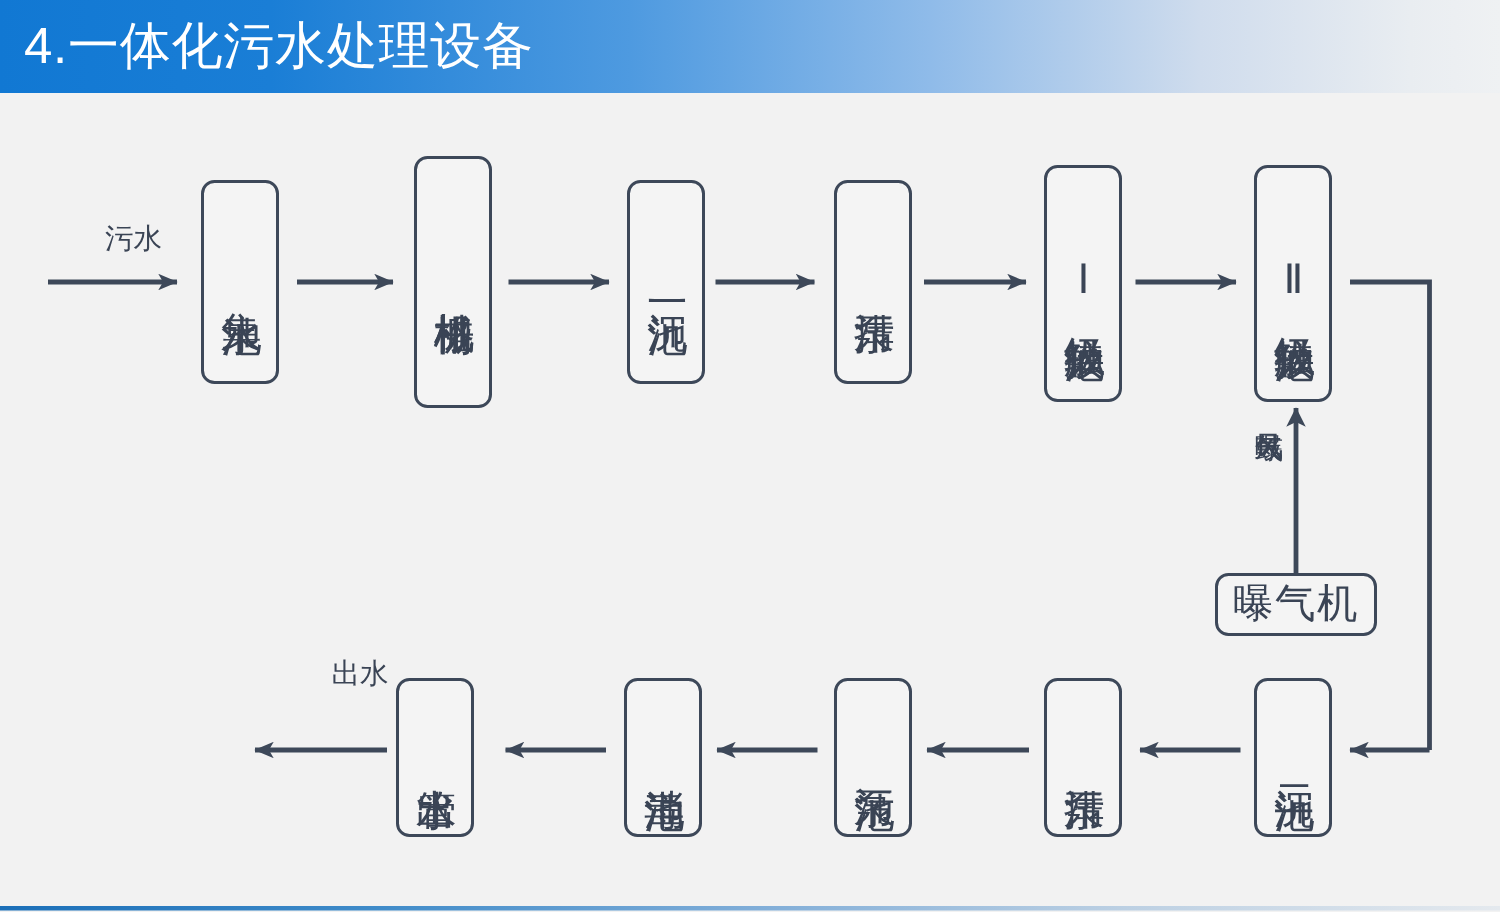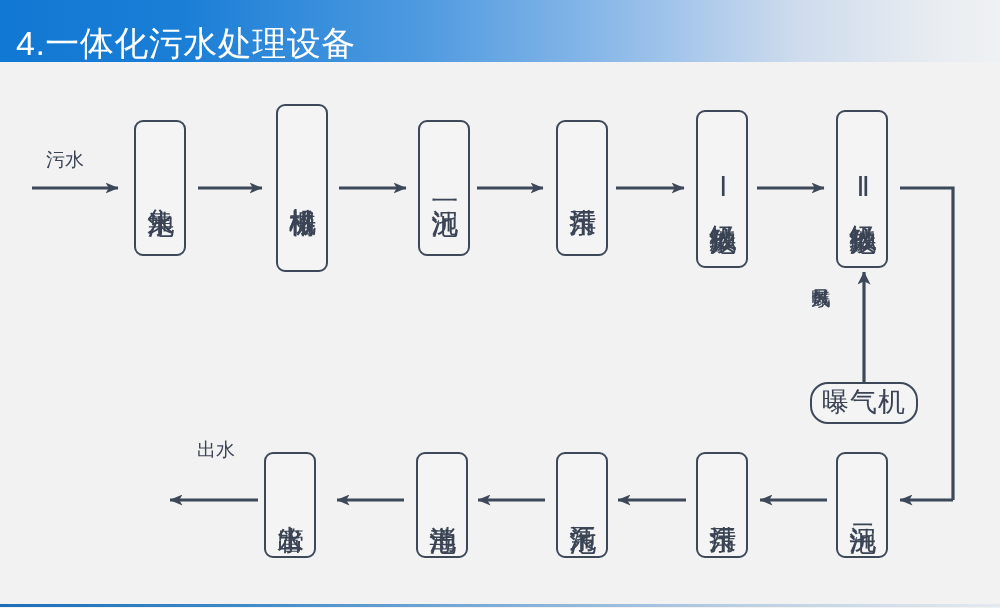--- a/index.html
+++ b/index.html
@@ -27,21 +27,20 @@
   #header-title {
     position: absolute;
     left: 16px; top: 50%;
     transform: translateY(-50%);
     color: #ffffff;
     font-size: 34px;
     letter-spacing: 0.5px;
     line-height: 1;
     white-space: nowrap;
     font-weight: 400;
-    margin-top: 12px;
   }
 
   
   #canvas {
     position: absolute;
     left: 0; top: 62px;
     width: 1000px; height: 542px;
     background: #f2f2f2;
   }
   #svg-layer {
@@ -80,20 +79,21 @@
     letter-spacing: 1px;
   }
 
   
   .edge-label {
     position: absolute;
     color: #3a4455;
     font-size: 19px;
     line-height: 1.05;
     white-space: nowrap;
+    margin-left: 24px;
   }
   .edge-label.vertical {
     writing-mode: vertical-rl;
     text-orientation: upright;
     white-space: normal;
     letter-spacing: 0px;
     line-height: 1.0;
   }
 
   
@@ -175,21 +175,21 @@
     </div>
 
     <div class="node vertical" style="left:696px; top:48px; width:52px; height:158px;">
       <span class="node-label">Ⅰ级接触池</span>
     </div>
 
     <div class="node vertical" style="left:836px; top:48px; width:52px; height:158px;">
       <span class="node-label">Ⅱ级接触池</span>
     </div>
 
-    <div class="node horizontal" style="left:810px; top:320px; width:108px; height:42px;border-radius:18px;">
+    <div class="node horizontal" style="left:810px; top:320px; width:108px; height:42px;">
       <span class="node-label">曝气机</span>
     </div>
 
     <div class="node vertical" style="left:836px; top:390px; width:52px; height:106px;">
       <span class="node-label">二沉池</span>
     </div>
 
     <div class="node vertical" style="left:696px; top:390px; width:52px; height:106px;">
       <span class="node-label">排污泵</span>
     </div>

